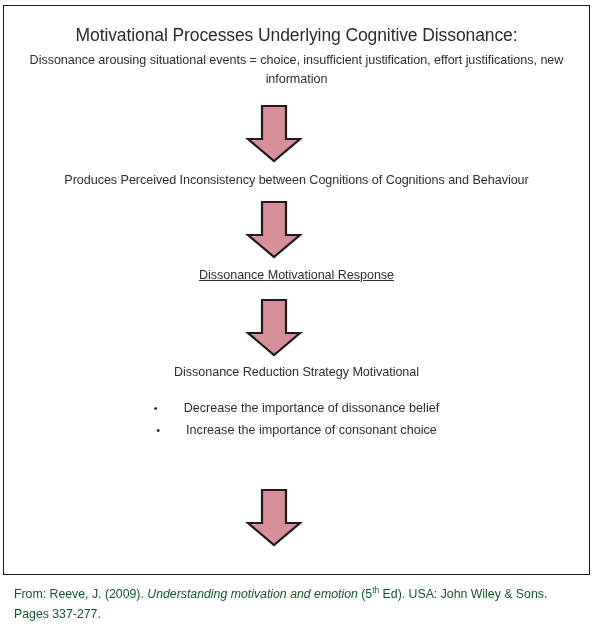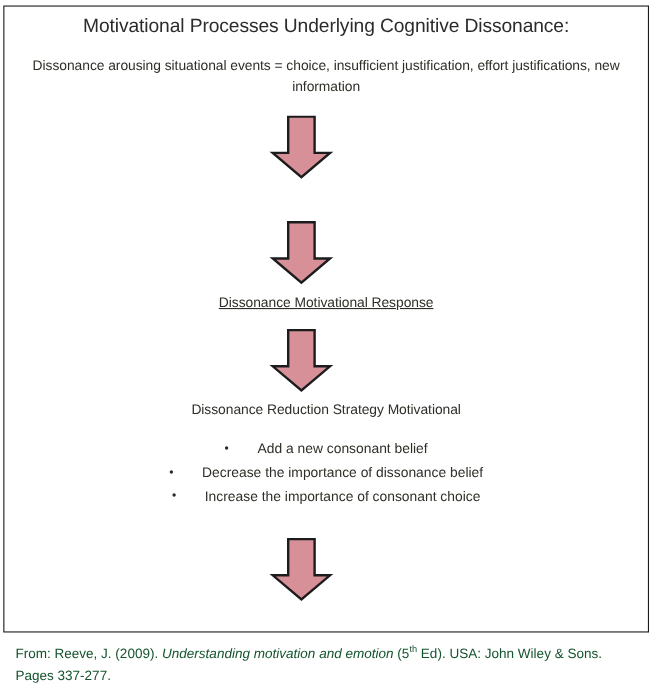--- a/index.html
+++ b/index.html
@@ -29,21 +29,21 @@
     width: 587px;
     height: 570px;
     box-sizing: border-box;
     border: 1.5px solid #1a1a1a;
     background: #ffffff;
   }
 
   .title {
     position: absolute;
     left: 0;
-    top: 6px;
+    top: 18px;
     width: 100%;
     text-align: center;
     font-size: 17.5px;
     line-height: 22px;
     color: #2b2b2b;
     letter-spacing: -0.1px;
   }
 
   .step-text {
     position: absolute;
@@ -135,39 +135,39 @@
     <div class="title">Motivational Processes Underlying Cognitive Dissonance:</div>
 
     <div class="step-text step-lead">Dissonance arousing situational events = choice, insufficient justification, effort justifications, new information</div>
 
     <div class="arrow arrow-1">
       <svg viewBox="0 0 60 58" preserveAspectRatio="none" aria-hidden="true">
         <polygon points="18,1 42,1 42,34 56,34 30,56 4,34 18,34" fill="#d79097" stroke="#1c1c1c" stroke-width="2.2" stroke-linejoin="miter"></polygon>
       </svg>
     </div>
 
+    <div class="step-text step-2">Produces Perceived Inconsistency between Cognitions of Cognitions and Behaviour</div>
 
     <div class="arrow arrow-2">
       <svg viewBox="0 0 60 58" preserveAspectRatio="none" aria-hidden="true">
         <polygon points="18,1 42,1 42,34 56,34 30,56 4,34 18,34" fill="#d79097" stroke="#1c1c1c" stroke-width="2.2" stroke-linejoin="miter"></polygon>
       </svg>
     </div>
 
     <div class="step-text step-3">Dissonance Motivational Response</div>
 
     <div class="arrow arrow-3">
       <svg viewBox="0 0 60 58" preserveAspectRatio="none" aria-hidden="true">
         <polygon points="18,1 42,1 42,34 56,34 30,56 4,34 18,34" fill="#d79097" stroke="#1c1c1c" stroke-width="2.2" stroke-linejoin="miter"></polygon>
       </svg>
     </div>
 
     <div class="step-text step-4">Dissonance Reduction Strategy Motivational</div>
 
     <div class="bullet-list">
-      <span class="bullet-row"><span class="bullet-dot">•</span><span class="bullet-label">Add a new consonant belief</span></span>
       <span class="bullet-row"><span class="bullet-dot">•</span><span class="bullet-label">Decrease the importance of dissonance belief</span></span>
       <span class="bullet-row"><span class="bullet-dot">•</span><span class="bullet-label">Increase the importance of consonant choice</span></span>
     </div>
 
     <div class="arrow arrow-4">
       <svg viewBox="0 0 60 58" preserveAspectRatio="none" aria-hidden="true">
         <polygon points="18,1 42,1 42,34 56,34 30,56 4,34 18,34" fill="#d79097" stroke="#1c1c1c" stroke-width="2.2" stroke-linejoin="miter"></polygon>
       </svg>
     </div>
 

